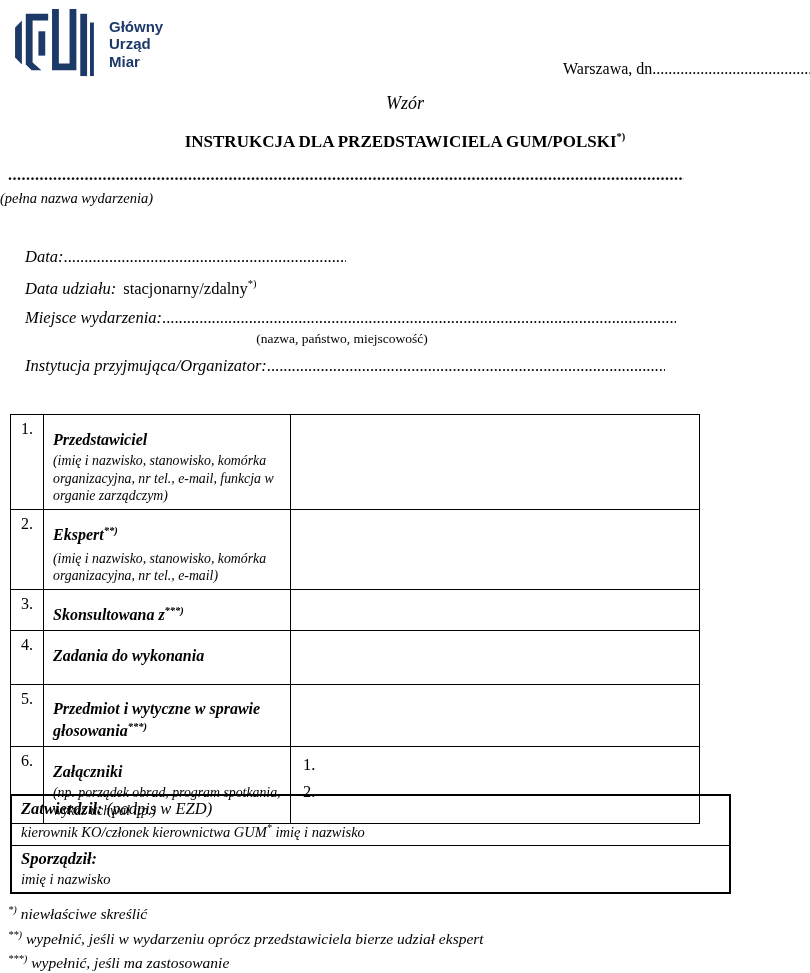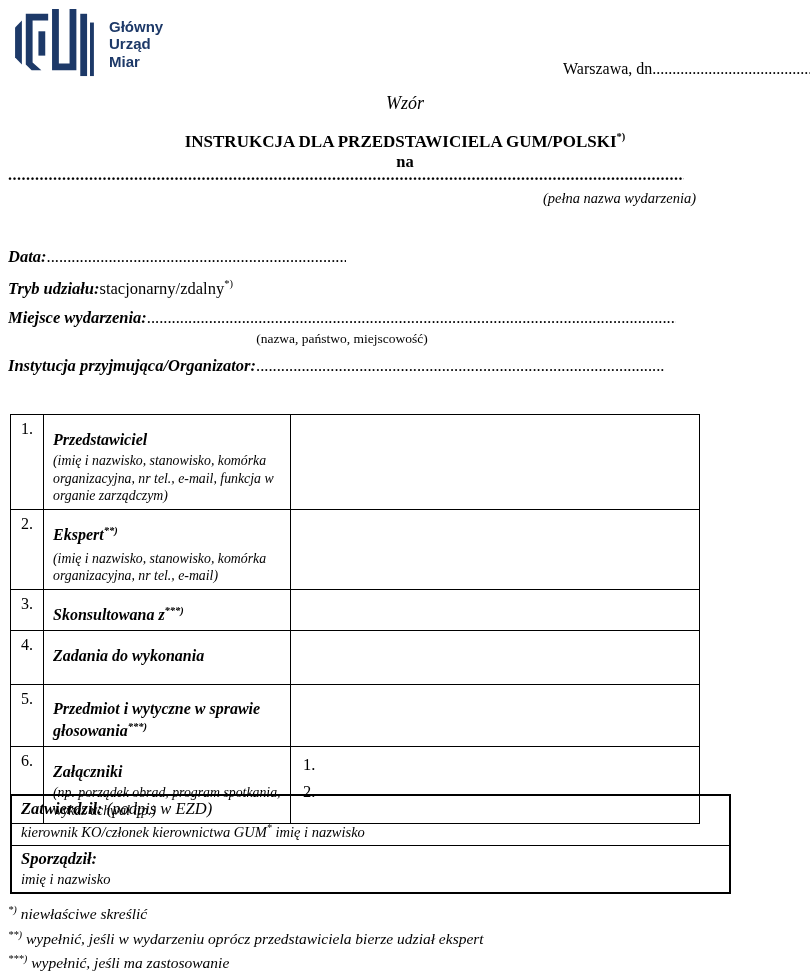--- a/index.html
+++ b/index.html
@@ -21,28 +21,28 @@
   
   .wzor { position:absolute; top:93px; left:0; width:810px; text-align:center;
     font-style:italic; font-size:18px; }
   .title { position:absolute; top:130px; left:0; width:810px; text-align:center;
     font-weight:700; font-size:17px; line-height:1.25; }
   .title sup, .sup-sm { font-size:10.5px; vertical-align:super; }
   .title-na { position:absolute; top:152px; left:0; width:810px; text-align:center;
     font-weight:700; font-size:16.5px; }
   .event-dots { position:absolute; top:166px; left:8px; width:676px;
     font-weight:700; font-size:16px; letter-spacing:0.5px; }
-  .event-caption { position:absolute; top:190px; left:20px; width:676px;
-    text-align:right; font-style:italic; font-size:14.5px; }
+  .event-caption { position:absolute; top:190px; left:0; width:676px;
+    text-align:left; font-style:italic; font-size:14.5px; }
   
   .fline { position:absolute; left:8px; font-size:16.5px; }
-  .flabel { font-weight:700; font-style:italic; }
+  .flabel { font-weight:400; font-style:italic;margin-left:17px; }
   .f-data { top:247px; width:338px; }
   .f-tryb { top:278px; }
-  .f-tryb .fval { }
+  .f-tryb .fval { margin-left:7px; }
   .f-miejsce { top:308px; width:668px; }
   .f-caption { top:331px; width:668px; text-align:center; font-size:13.5px; }
   .f-inst { top:356px; width:657px; }
   
   .main-table { position:absolute; top:414px; left:10px; width:689px;
     border-collapse:collapse; table-layout:fixed; }
   .main-table td { border:1.6px solid #000; vertical-align:top; }
   .c-num { width:33px; text-align:center; padding-top:5px; font-size:16px; }
   .c-label { width:247px; padding:14px 6px 4px 9px; }
   .c-value { width:409px; padding:4px 8px; }
@@ -90,31 +90,30 @@
   </div>
 
   <div class="dateline dotclip">
     <span>Warszawa, dn..............................................</span>
   </div>
 
   <div class="wzor">Wzór</div>
   <div class="title">
     <span>INSTRUKCJA DLA PRZEDSTAWICIELA GUM/POLSKI</span><sup>*)</sup>
   </div>
-  <div class="title-na">na</div>
   <div class="event-dots dotclip">
     <span>........................................................................................................................................................................................</span>
   </div>
   <div class="event-caption">(pełna nazwa wydarzenia)</div>
 
   <div class="fline f-data dotclip">
     <span class="flabel">Data:</span><span>..........................................................................................</span>
   </div>
   <div class="fline f-tryb">
-    <span class="flabel">Tryb udziału:</span><span class="fval">stacjonarny/zdalny</span><sup class="sup-sm">*)</sup>
+    <span class="flabel">Data udziału:</span><span class="fval">stacjonarny/zdalny</span><sup class="sup-sm">*)</sup>
   </div>
   <div class="fline f-miejsce dotclip">
     <span class="flabel">Miejsce wydarzenia:</span><span>......................................................................................................................................................</span>
   </div>
   <div class="fline f-caption">(nazwa, państwo, miejscowość)</div>
   <div class="fline f-inst dotclip">
     <span class="flabel">Instytucja przyjmująca/Organizator:</span><span>..............................................................................................................</span>
   </div>
 
   <table class="main-table">

